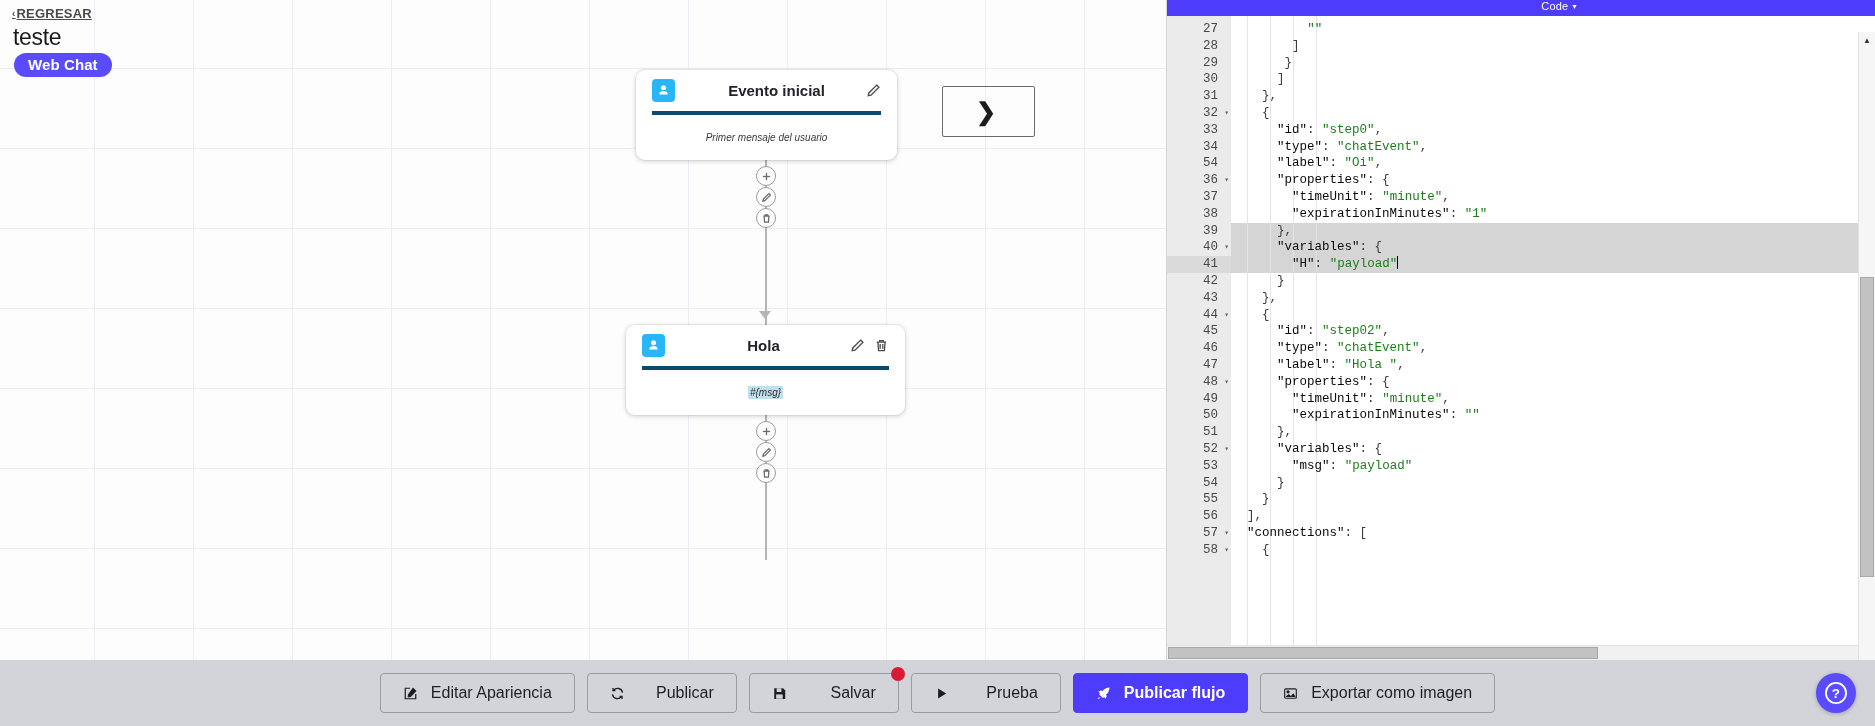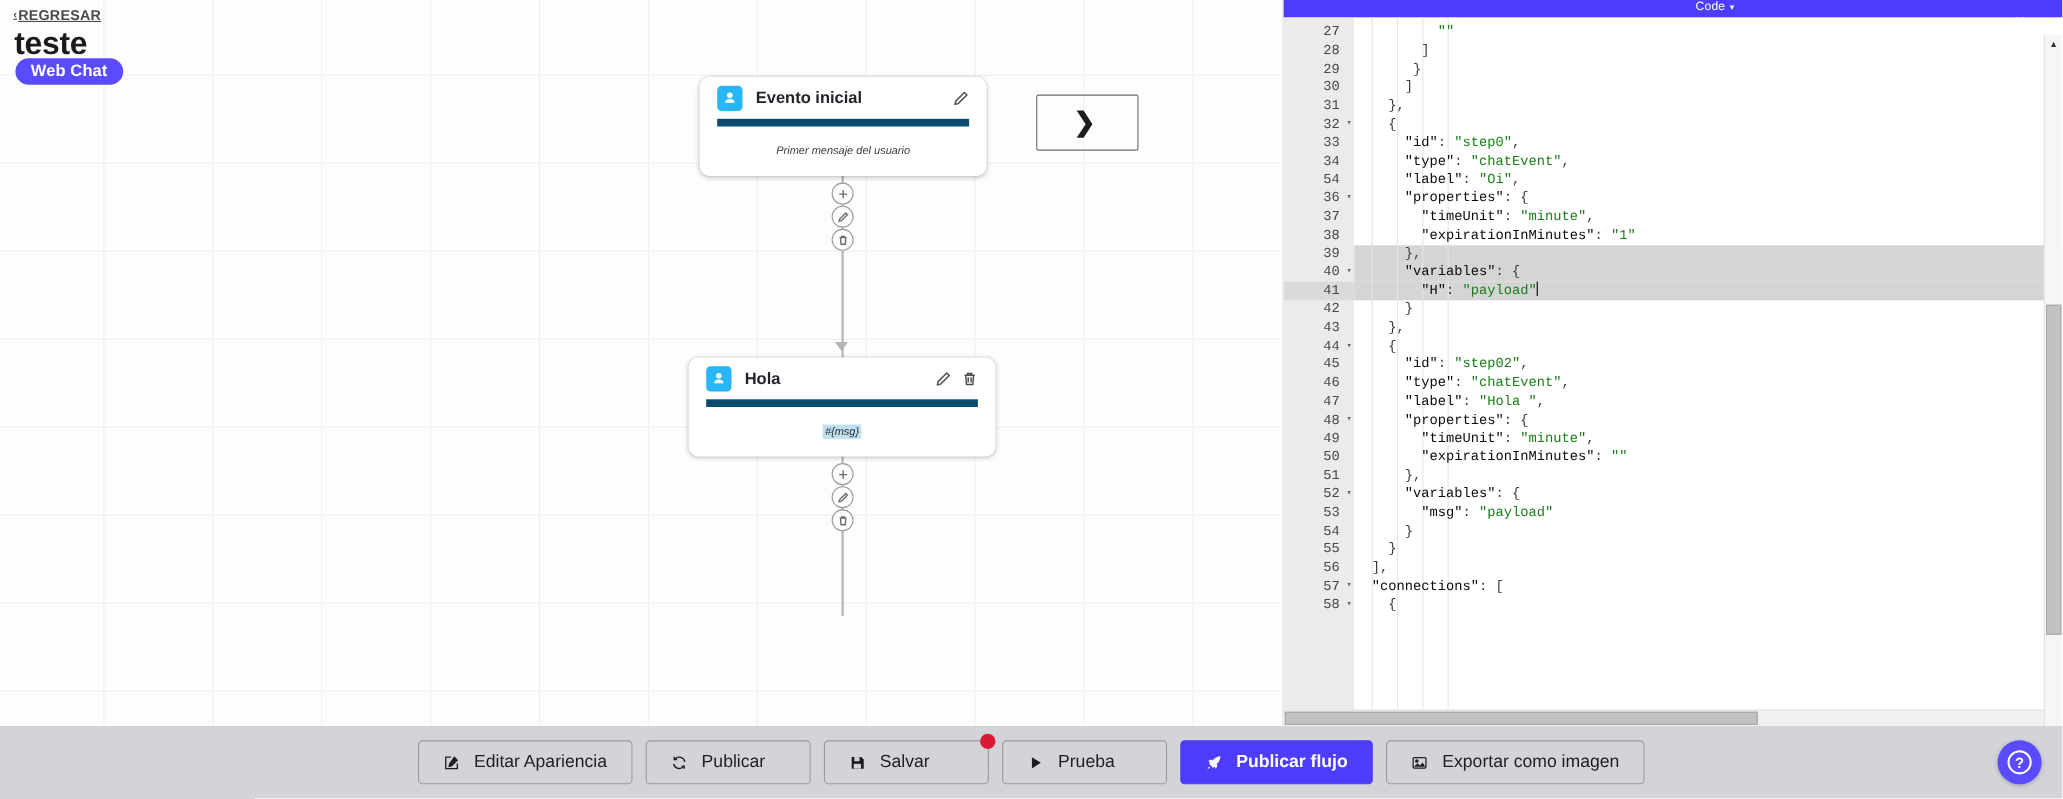--- a/index.html
+++ b/index.html
@@ -28,21 +28,21 @@
     position: absolute; left: 12px; top: 6px;
     font-size: 13px; font-weight: bold;
     color: #4a4a4a; text-decoration: underline;
     letter-spacing: .2px; cursor: pointer;
     display: flex; align-items: center; gap: 1px;
   }
   #back-link .chev { font-size: 10px; }
 
   #flow-title {
     position: absolute; left: 13px; top: 24px;
-    font-size: 29px; color: #1b1b1b; font-weight: 700;
+    font-size: 23px; color: #1b1b1b; font-weight: 400;
     letter-spacing: -.3px;
   }
   #channel-badge {
     position: absolute; left: 14px; top: 53px;
     background: #5a4bff; color: #fff;
     font-size: 15px; font-weight: bold;
     padding: 3px 14px 4px; border-radius: 13px;
     letter-spacing: .1px;
   }
 
@@ -50,21 +50,22 @@
   .node {
     position: absolute;
     background: #fff;
     border-radius: 9px;
     box-shadow: 0 1px 5px rgba(0,0,0,.20), 0 0 0 1px rgba(0,0,0,.04);
     padding: 0 16px;
   }
   .node-head {
     display: flex; align-items: center;
     height: 45px;
-    border-bottom: 7px solid #0c4a6e;
+    border-bottom: 4px solid #0c4a6e;
+    text-align: center;
   }
   .node-avatar {
     width: 23px; height: 23px; border-radius: 4px;
     background: #29b6f6; flex: 0 0 auto;
     display: flex; align-items: center; justify-content: center;
     margin-right: 12px;
   }
   .node-avatar svg { width: 15px; height: 15px; fill: #fff; }
   .node-title { font-size: 15px; font-weight: bold; color: #23242b; flex: 1 1 auto; }
   .node-actions { display: flex; align-items: center; gap: 9px; }
@@ -204,21 +205,21 @@
     display: flex; align-items: center; justify-content: center;
     gap: 12px;
   }
   .tb-btn {
     position: relative;
     height: 40px; min-width: 150px;
     padding: 0 22px;
     border: 1px solid #9a9ba1; border-radius: 4px;
     background: transparent; color: #1e1e22;
     font-size: 16px; font-family: "Liberation Sans", sans-serif;
-    display: flex; align-items: center; justify-content: flex-start; gap: 13px;
+    display: flex; align-items: center; justify-content: space-between; gap: 13px;
     cursor: pointer;
   }
   .tb-btn.primary {
     background: #4d3dfb; border-color: #4d3dfb; color: #fff; font-weight: bold;
   }
   .tb-btn .bico { display: flex; align-items: center; }
   .tb-btn .bico svg { width: 15px; height: 15px; }
   .tb-btn .dot {
     position: absolute; right: -7px; top: -7px;
     width: 14px; height: 14px; border-radius: 50%;

